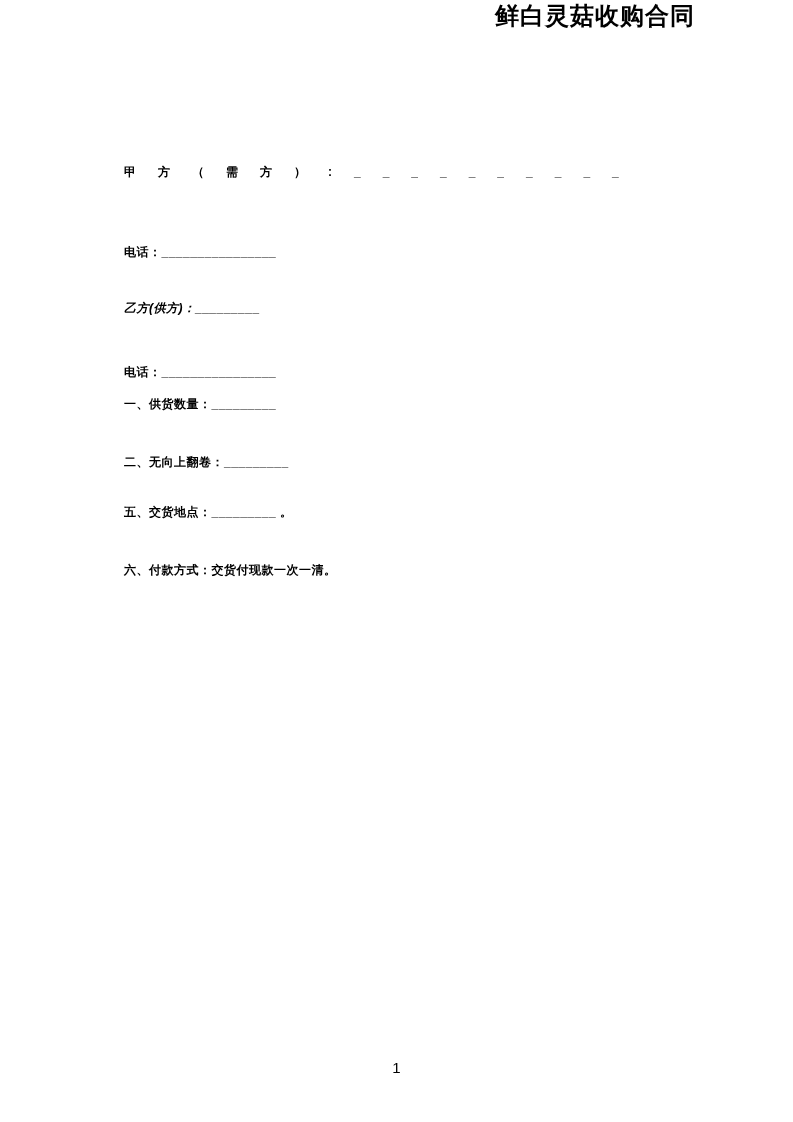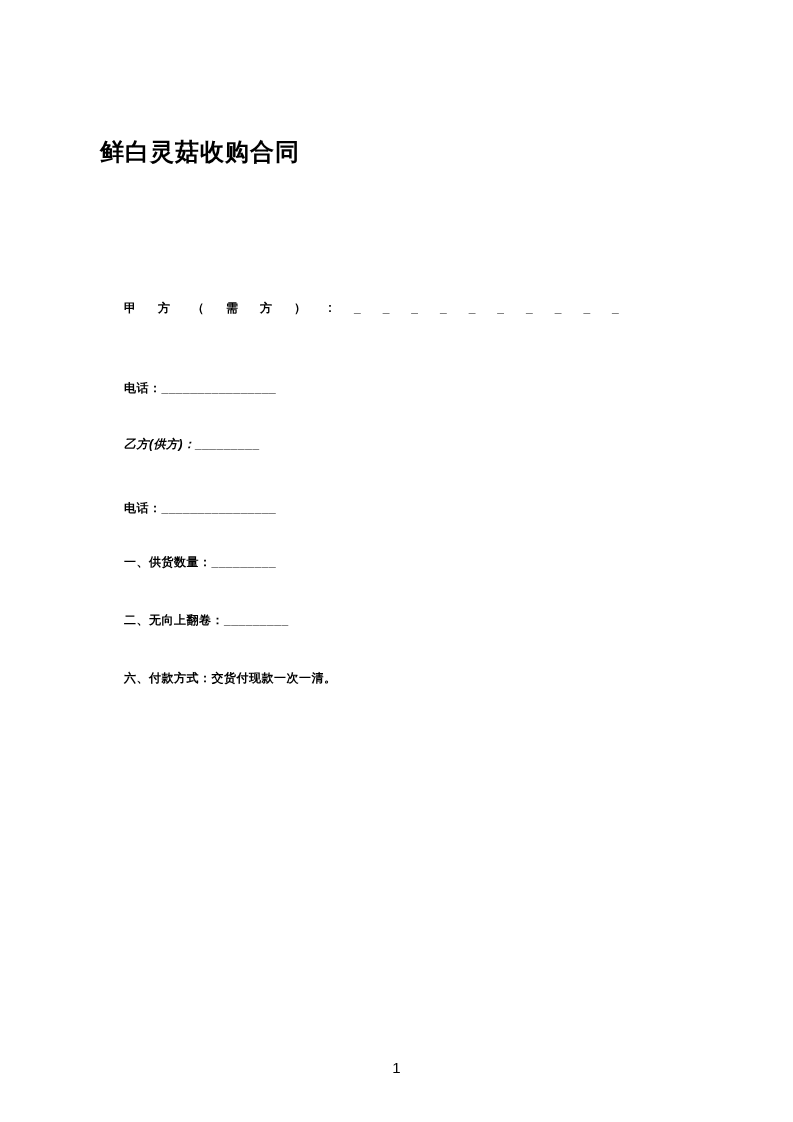--- a/index.html
+++ b/index.html
@@ -11,22 +11,21 @@
   .page {
     position: relative;
     width: 793px;
     height: 1122px;
     margin: 0 auto;
     background: #ffffff;
     padding: 0 98px 0 100px;
     overflow: hidden;
   }
   .doc-title {
-    padding-top: 136px;
-    text-align: left;
+    text-align: right;
     font-size: 24px;
     font-weight: bold;
     letter-spacing: 1px;
   }
   .para {
     font-size: 12px;
     font-weight: bold;
     line-height: 32px;
     text-indent: 2em;
     text-align: justify;
@@ -38,21 +37,21 @@
     font-weight: bold;
     text-indent: 2em;
     letter-spacing: 22px;
     white-space: nowrap;
     line-height: 24px;
   }
   .phone-a-line  { margin-top: 52px; }
   .party-b-line  { margin-top: 24px; font-style: italic; }
   .phone-b-line  { margin-top: 32px; }
   .intro-para    { margin-top: 30px; }
-  .clause-1      { margin-top: 22px; }
+  .clause-1      { }
   .clause-2      { margin-top: 26px; }
   .clause-3      { margin-top: 28px; line-height: 33px; }
   .clause-4      { margin-top: 16px; line-height: 31px; }
   .clause-5      { margin-top: 18px; }
   .clause-6      { margin-top: 26px; }
   .page-number {
     position: absolute;
     bottom: 46px;
     left: 0;
     width: 100%;
@@ -76,18 +75,19 @@
 
   <p class="para phone-b-line">电话：________________</p>
 
 
   <p class="para clause-1">一、供货数量：_________</p>
 
   <p class="para clause-2">二、无向上翻卷：_________</p>
 
 
 
+  <p class="para clause-5">五、交货地点：_________ 。</p>
 
   <p class="para clause-6">六、付款方式：交货付现款一次一清。</p>
 
   <div class="page-number">1</div>
 
 </div>
 
 </body></html>

